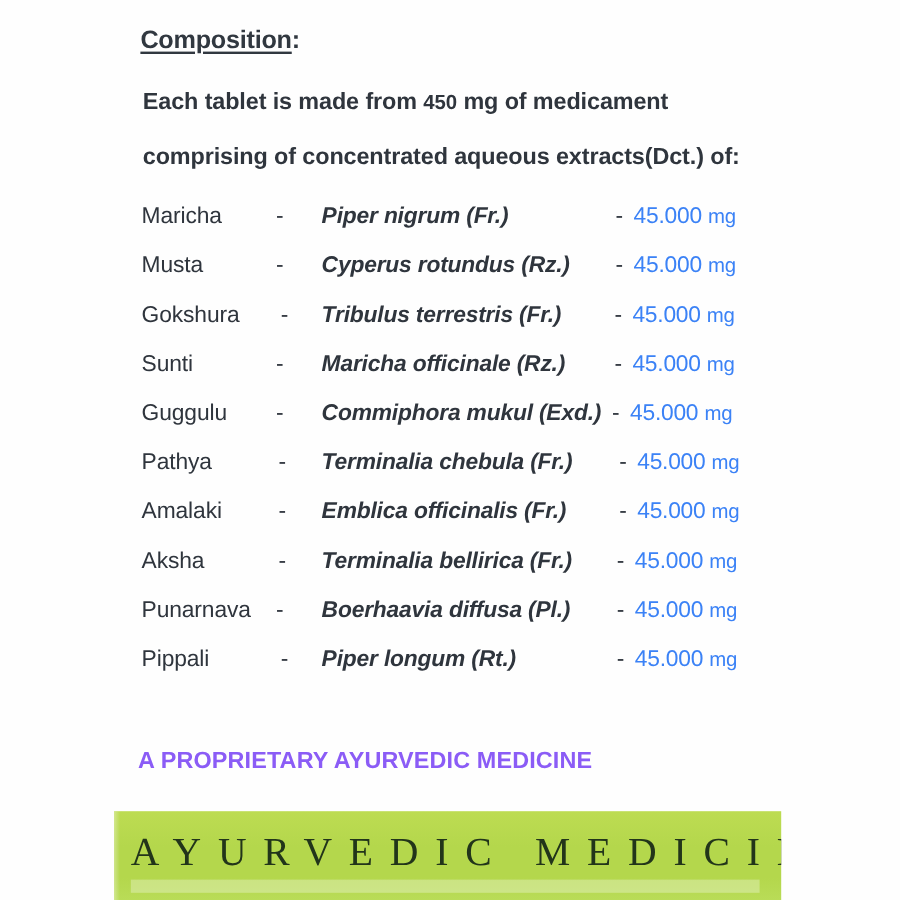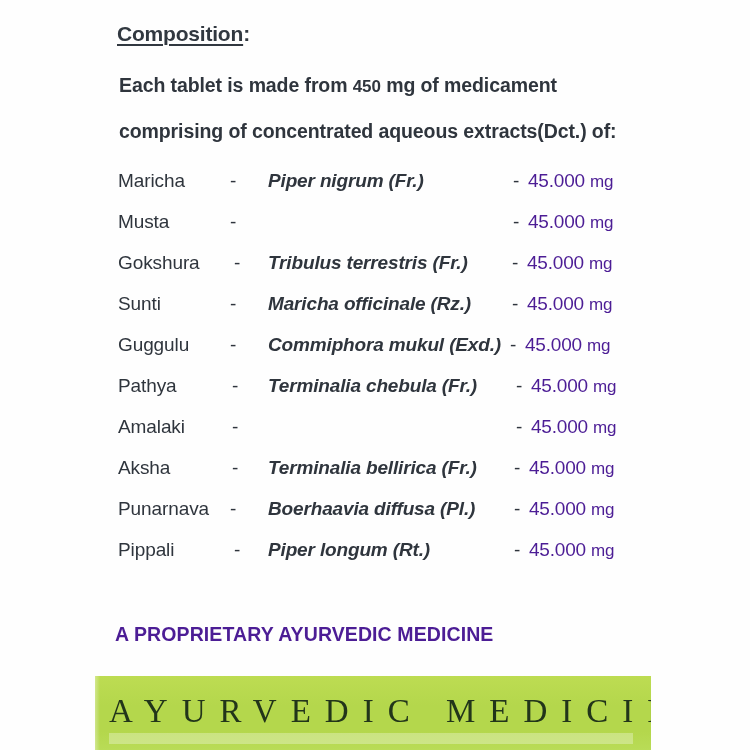--- a/index.html
+++ b/index.html
@@ -95,36 +95,36 @@
   .ing-dash2 {
     position: absolute;
     top: 0;
     font-size: 19px;
     color: #2f353d;
   }
   .ing-amount {
     position: absolute;
     top: 0;
     font-size: 19px;
-    color: #4c1d95;
+    color: #3b82f6;
     letter-spacing: -0.2px;
   }
   .ing-amount .unit {
     font-size: 17px;
   }
 
   
   #proprietary {
     position: absolute;
     left: 115px;
     top: 623px;
     font-size: 19.5px;
     font-weight: bold;
     letter-spacing: 0.1px;
-    color: #4c1d95;
+    color: #8b5cf6;
     white-space: nowrap;
   }
 
   
   #green-banner {
     position: absolute;
     left: 95px;
     top: 676px;
     width: 556px;
     height: 74px;
@@ -181,20 +181,21 @@
       <div class="ing-row">
         <span class="ing-sanskrit">Maricha</span>
         <span class="ing-dash1" style="left: 230px;">-</span>
         <span class="ing-latin">Piper nigrum (Fr.)</span>
         <span class="ing-dash2" style="left: 513px;">-</span>
         <span class="ing-amount" style="left: 528px;"><span>45.000</span> <span class="unit">mg</span></span>
       </div>
       <div class="ing-row">
         <span class="ing-sanskrit">Musta</span>
         <span class="ing-dash1" style="left: 230px;">-</span>
+        <span class="ing-latin">Cyperus rotundus (Rz.)</span>
         <span class="ing-dash2" style="left: 513px;">-</span>
         <span class="ing-amount" style="left: 528px;"><span>45.000</span> <span class="unit">mg</span></span>
       </div>
       <div class="ing-row">
         <span class="ing-sanskrit">Gokshura</span>
         <span class="ing-dash1" style="left: 234px;">-</span>
         <span class="ing-latin">Tribulus terrestris (Fr.)</span>
         <span class="ing-dash2" style="left: 512px;">-</span>
         <span class="ing-amount" style="left: 527px;"><span>45.000</span> <span class="unit">mg</span></span>
       </div>
@@ -215,20 +216,21 @@
       <div class="ing-row">
         <span class="ing-sanskrit">Pathya</span>
         <span class="ing-dash1" style="left: 232px;">-</span>
         <span class="ing-latin">Terminalia chebula (Fr.)</span>
         <span class="ing-dash2" style="left: 516px;">-</span>
         <span class="ing-amount" style="left: 531px;"><span>45.000</span> <span class="unit">mg</span></span>
       </div>
       <div class="ing-row">
         <span class="ing-sanskrit">Amalaki</span>
         <span class="ing-dash1" style="left: 232px;">-</span>
+        <span class="ing-latin">Emblica officinalis (Fr.)</span>
         <span class="ing-dash2" style="left: 516px;">-</span>
         <span class="ing-amount" style="left: 531px;"><span>45.000</span> <span class="unit">mg</span></span>
       </div>
       <div class="ing-row">
         <span class="ing-sanskrit">Aksha</span>
         <span class="ing-dash1" style="left: 232px;">-</span>
         <span class="ing-latin">Terminalia bellirica (Fr.)</span>
         <span class="ing-dash2" style="left: 514px;">-</span>
         <span class="ing-amount" style="left: 529px;"><span>45.000</span> <span class="unit">mg</span></span>
       </div>

